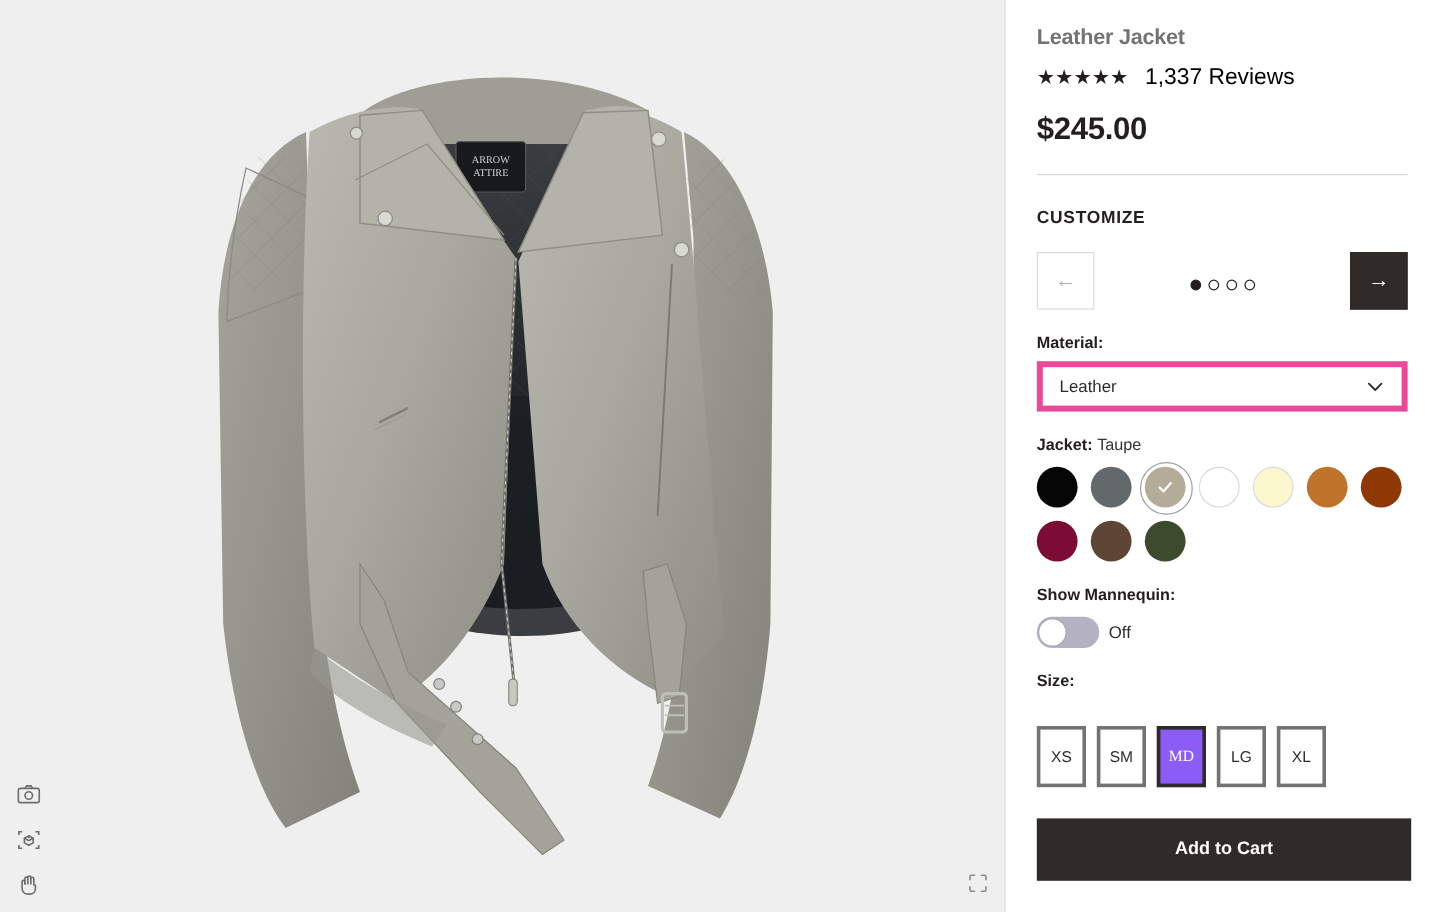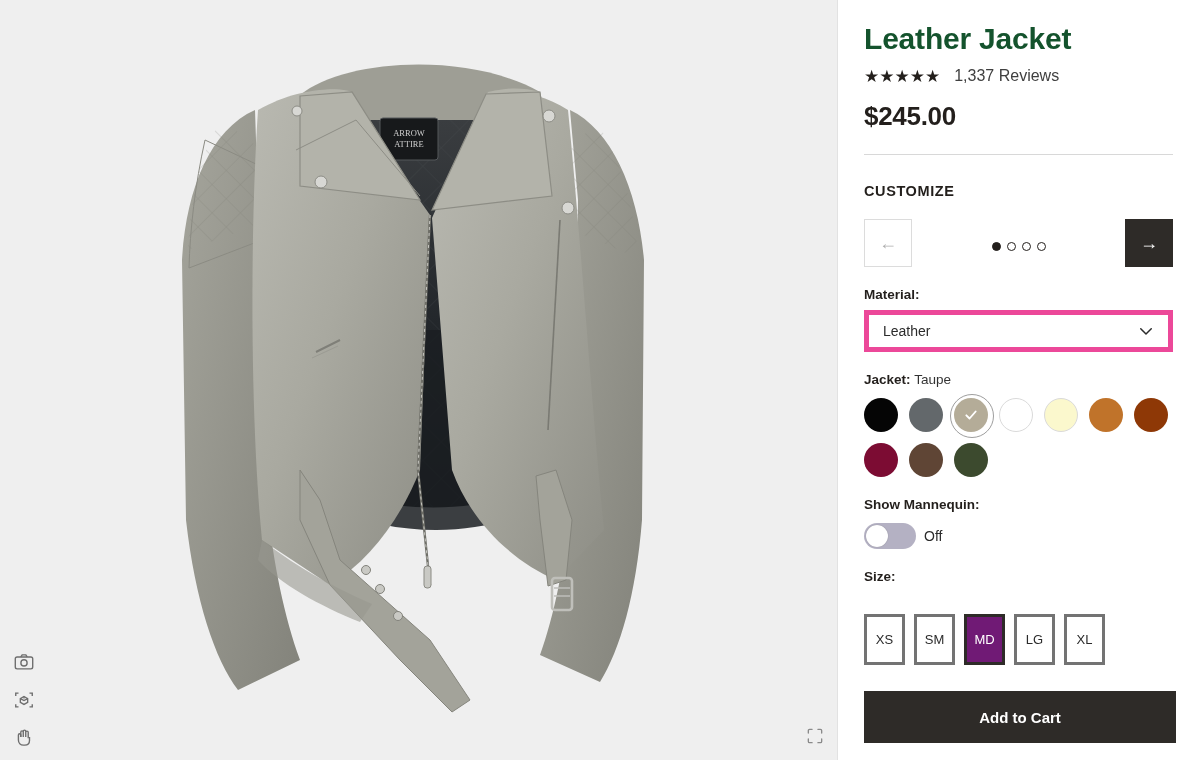--- a/index.html
+++ b/index.html
@@ -40,26 +40,26 @@
     display: flex; align-items: center; justify-content: center;
   }
 
   
   .panel {
     width: 361px; height: 760px;
     background: #fff;
     padding: 22px 26px 0 26px;
   }
   .title {
-    font-size: 30px; font-weight: 700; color: #14532d;
+    font-size: 18px; font-weight: 700; color: #737373;
     letter-spacing: -0.2px; line-height: 1.1;
   }
   .rating-row { display: flex; align-items: center; gap: 14px; margin-top: 12px; }
   .stars { display: flex; gap: 2px; color: #231f1c; font-size: 17px; line-height: 1; }
-  .reviews { font-size: 16px; color: #404040; }
+  .reviews { font-size: 19px; color: #000000; }
   .price { font-size: 26px; font-weight: 700; color: #231f1c; margin-top: 16px; letter-spacing: -0.3px; }
   .rule { height: 1px; background: #d8d8d8; margin: 22px 0 0 0; }
 
   .section-head {
     font-size: 14.5px; font-weight: 700; color: #231f1c;
     letter-spacing: 0.6px; margin-top: 28px;
   }
 
   
   .stepnav {
@@ -117,21 +117,21 @@
     box-shadow: 0 0 1px rgba(0,0,0,.35);
   }
   .toggle-state { font-size: 14px; color: #2b2b2b; }
 
   .sizes { display: flex; gap: 9px; margin-top: 10px; }
   .size {
     width: 41px; height: 51px; border: 3px solid #737373; background: #fff;
     display: flex; align-items: center; justify-content: center;
     font-size: 13px; color: #2b2b2b; cursor: pointer; margin-top: 20px;
   }
-  .size.sel { background: #701a75; border-color: #2e2b28; color: #fff; }
+  .size.sel { background: #8b5cf6; border-color: #2e2b28; color: #fff; font-family: Liberation Serif, serif; }
 
   .cart {
     margin-top: 26px; height: 52px; width: 312px;
     background: #2e2b28; color: #fff;
     display: flex; align-items: center; justify-content: center;
     font-size: 15px; font-weight: 600; cursor: pointer;
   }
 </style>
 </head>
 <body>

